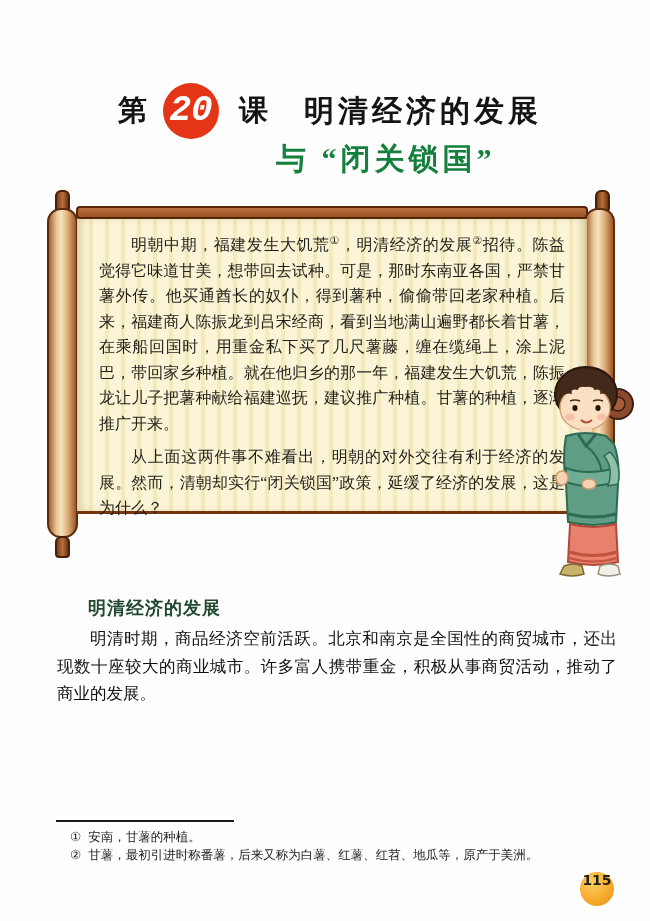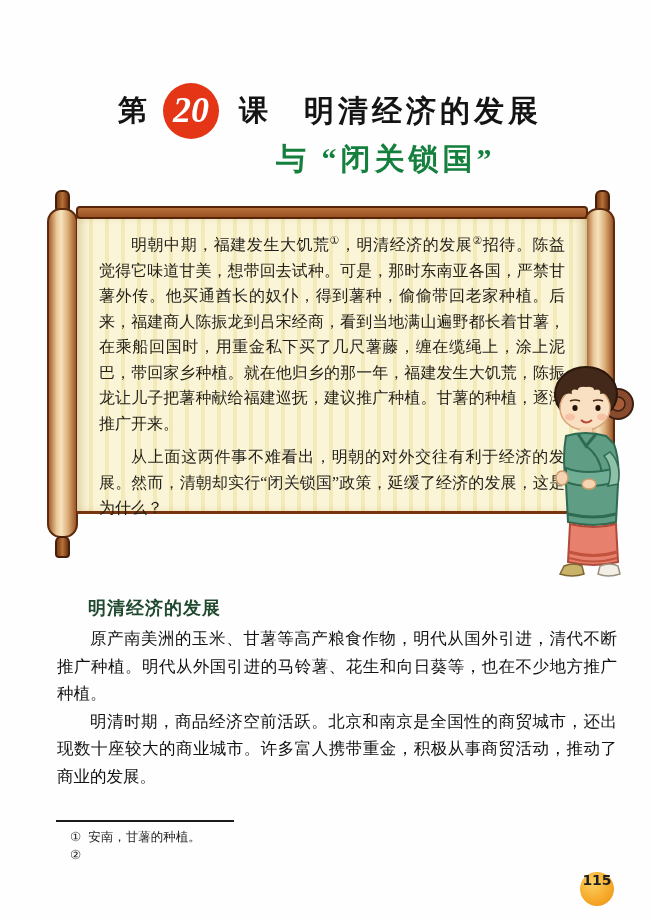--- a/index.html
+++ b/index.html
@@ -5,21 +5,21 @@
   html,body{margin:0;padding:0;}
   body{width:650px;height:921px;background:#ffffff;font-family:"DejaVu Sans",sans-serif;}
   .page{position:relative;width:650px;height:921px;background:#fefefe;overflow:hidden;}
 
   
   .title-row{position:absolute;top:80px;left:118px;display:flex;align-items:center;height:62px;}
   .title-char{font-family:"Liberation Serif","DejaVu Serif",serif;font-size:29px;font-weight:bold;color:#141414;}
   .char-di{margin-right:16px;}
   .char-ke{margin:0 36px 0 20px;}
   .lesson-circle{width:56px;height:56px;border-radius:50%;background:#e43517;display:flex;align-items:center;justify-content:center;flex:0 0 auto;}
-  .lesson-circle span{color:#ffffff;font-size:36px;font-weight:bold;font-style:italic;font-family:Liberation Serif, serif;transform:translateY(-1px);}
+  .lesson-circle span{color:#ffffff;font-size:36px;font-weight:bold;font-style:italic;font-family:Liberation Mono, monospace;transform:translateY(-1px);}
   .title-main{font-family:"Liberation Serif","DejaVu Serif",serif;font-size:30px;font-weight:bold;letter-spacing:4px;color:#141414;white-space:nowrap;}
   .title-line2{position:absolute;top:139px;left:276px;font-family:"Liberation Serif","DejaVu Serif",serif;font-size:30px;font-weight:bold;letter-spacing:4px;color:#15803d;white-space:nowrap;}
 
   
   .scroll{position:absolute;left:44px;top:192px;width:580px;height:375px;}
   .roller{position:absolute;top:16px;width:31px;height:330px;border:2px solid #5d2b0d;border-radius:14px;
           background:linear-gradient(90deg,#a75f2e 0%,#e9c797 28%,#f6e3bf 45%,#dcae78 70%,#9c5526 100%);box-sizing:border-box;}
   .roller-left{left:3px;}
   .roller-right{left:540px;}
   .knob{position:absolute;width:15px;height:22px;background:linear-gradient(90deg,#7c3c16,#b5713a,#6e3310);border:2px solid #48200a;border-radius:6px 6px 4px 4px;box-sizing:border-box;}
@@ -129,32 +129,32 @@
       <path d="M27 196 Q52 203 75 196" fill="none" stroke="#c2543e" stroke-width="3"></path>
       <path d="M27 202 Q52 209 75 202" fill="none" stroke="#c2543e" stroke-width="2"></path>
 
       <path d="M22 210 Q32 206 40 210 L42 218 Q30 222 18 218 Z" fill="#c9b36a" stroke="#7c6630" stroke-width="1.5"></path>
       <path d="M58 210 Q68 206 76 210 L78 218 Q66 222 56 218 Z" fill="#f2efe6" stroke="#9a917c" stroke-width="1.5"></path>
     </svg>
   </div>
 
   <div class="section-heading">明清经济的发展</div>
   <div class="body-text">
-    <p>原产南美洲的玉米、甘薯等高产粮食作物，明代从国外引进，清代不断推广种植。明代从外国引进的马铃薯、花生和向日葵等，也在不少地方推广种植。</p>
     <p>明清时期，商品经济空前活跃。北京和南京是全国性的商贸城市，还出现数十座较大的商业城市。许多富人携带重金，积极从事商贸活动，推动了商业的发展。</p>
   </div>
 
   <div class="footnote-rule"></div>
   <div class="footnotes">
     <div class="footnote-row">
       <span class="footnote-marker">①</span>
       <span>安南，甘薯的种植。</span>
     </div>
     <div class="footnote-row">
       <span class="footnote-marker">②</span>
+      <span>甘薯，最初引进时称番薯，后来又称为白薯、红薯、红苕、地瓜等，原产于美洲。</span>
     </div>
   </div>
 
   <div class="page-badge">
     <span>115</span>
   </div>
 
 </div>
 
 </body></html>

